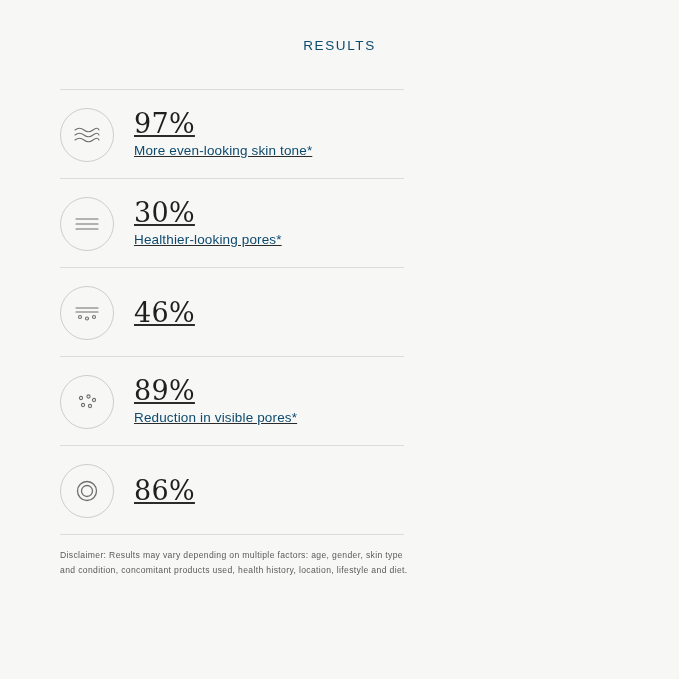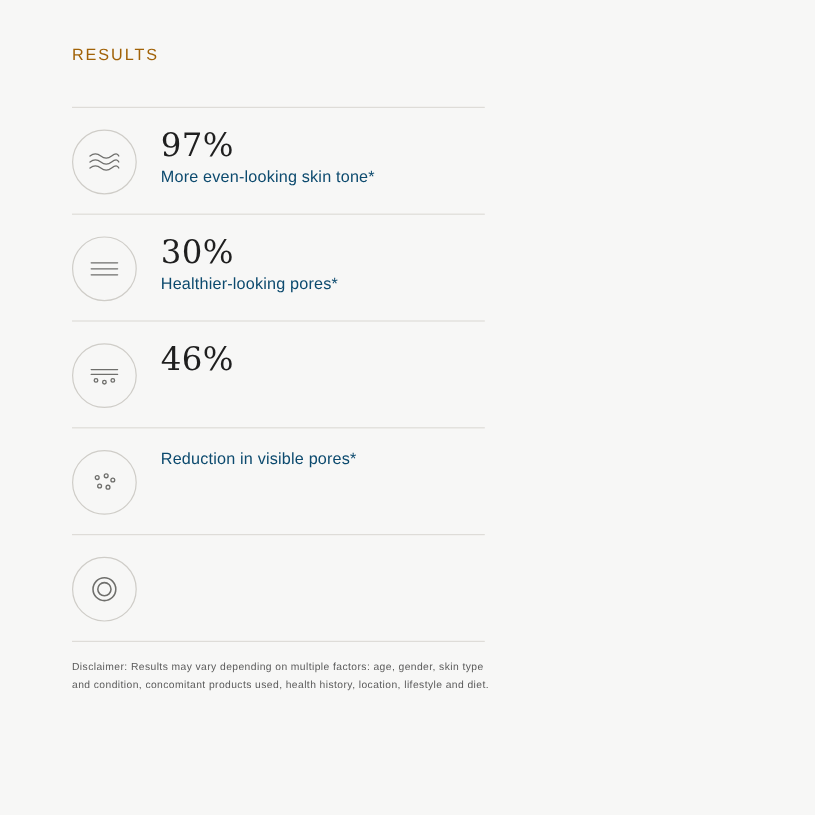--- a/index.html
+++ b/index.html
@@ -17,36 +17,38 @@
   .page {
     position: relative;
     width: 679px;
     height: 679px;
     box-sizing: border-box;
     padding: 38px 60px 0 60px;
   }
   .results-heading {
     font-size: 13.5px;
     letter-spacing: 1.6px;
-    color: #a16207;
+    color: #0c4a6e;
     font-weight: 400;
     margin: 0 0 36px 0;
     text-transform: uppercase;
+    text-align: center;
   }
   .results-list {
     width: 344px;
     border-top: 1px solid #dedcd8;
   }
   .result-row {
     display: flex;
-    align-items: flex-start;
+    align-items: center;
     gap: 20px;
     border-bottom: 1px solid #dedcd8;
     padding: 18px 0 16px 0;
     min-height: 52px;
+    text-decoration: underline;
   }
   .icon-wrap {
     flex: 0 0 auto;
     width: 52px;
     height: 52px;
     border-radius: 50%;
     border: 1px solid #cfcdc8;
     display: flex;
     align-items: center;
     justify-content: center;
@@ -139,32 +141,34 @@
       <span class="icon-wrap">
         <svg width="28" height="22" viewBox="0 0 28 22" fill="none" stroke="#6f6f6c" stroke-width="1.1">
           <circle cx="8" cy="7" r="1.6"></circle>
           <circle cx="15.5" cy="5.5" r="1.6"></circle>
           <circle cx="21" cy="9" r="1.6"></circle>
           <circle cx="10" cy="14" r="1.6"></circle>
           <circle cx="17" cy="15" r="1.6"></circle>
         </svg>
       </span>
       <span class="result-text">
+        <span class="pct">89%</span>
         <span class="claim">Reduction in visible pores*</span>
       </span>
     </div>
 
     <div class="result-row">
       <span class="icon-wrap">
         <svg width="28" height="28" viewBox="0 0 28 28" fill="none" stroke="#6f6f6c" stroke-width="1.3">
           <circle cx="14" cy="14" r="9.5"></circle>
           <circle cx="14" cy="14" r="5.5"></circle>
         </svg>
       </span>
       <span class="result-text">
+        <span class="pct">86%</span>
       </span>
     </div>
 
   </div>
 
   <p class="disclaimer">Disclaimer: Results may vary depending on multiple factors: age, gender, skin type and condition, concomitant products used, health history, location, lifestyle and diet.</p>
 
 </div>
 
 </body></html>

